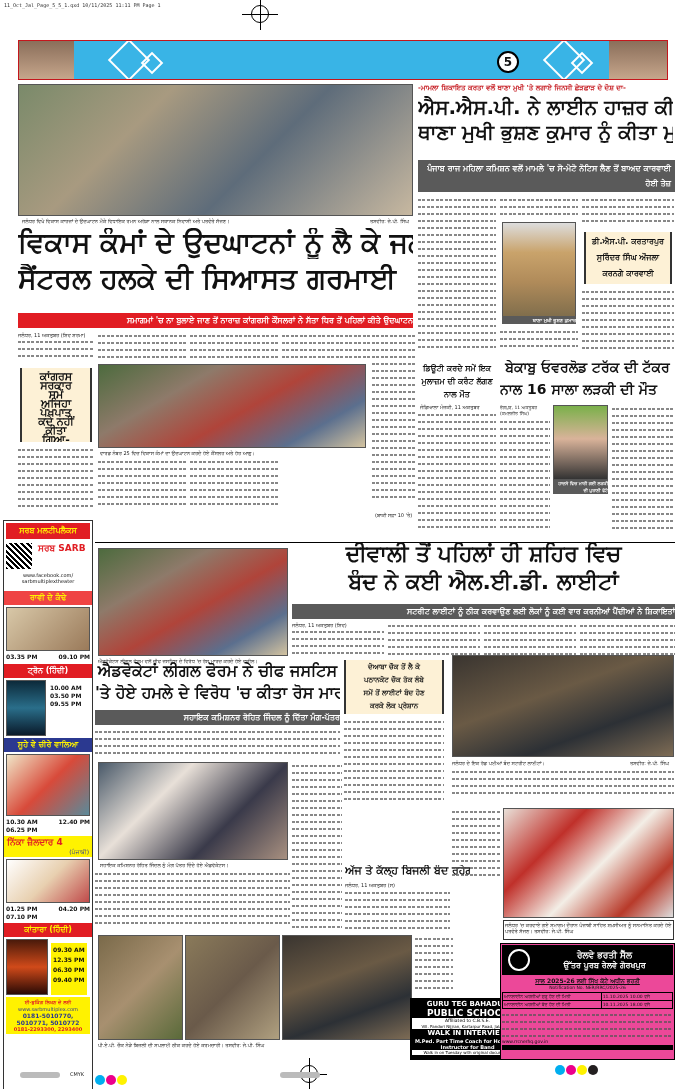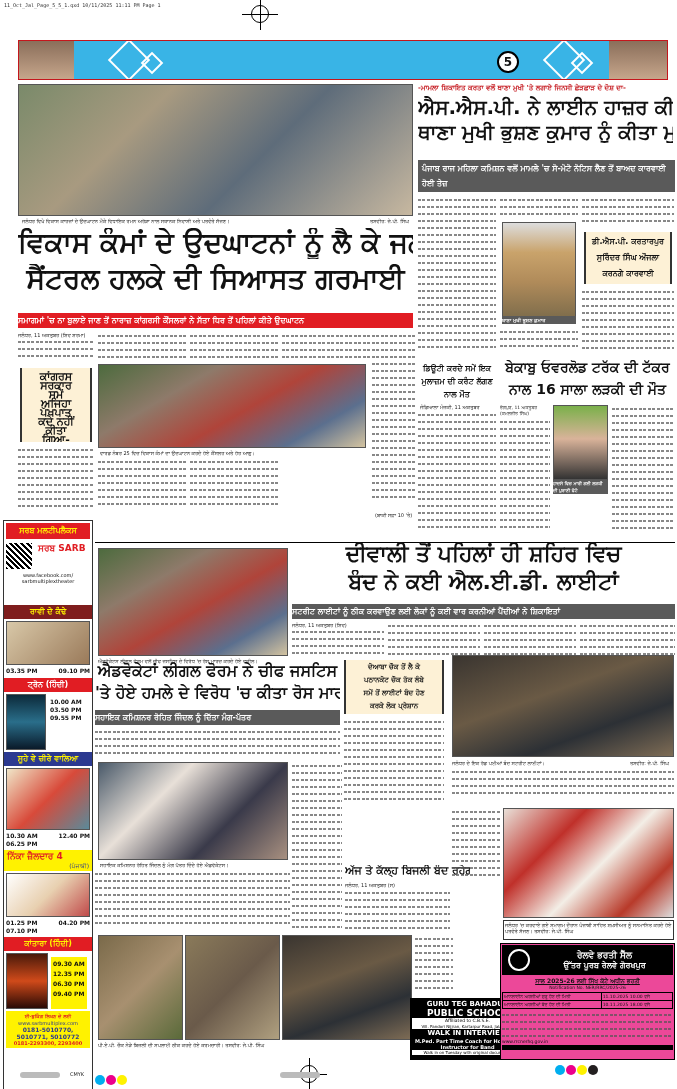--- a/index.html
+++ b/index.html
@@ -27,21 +27,21 @@
 .photo.girl{background:linear-gradient(180deg,#7ab04a 0%,#d9b39a 45%,#333 100%)}
 .photo.award{background:linear-gradient(135deg,#e8e0d8 0%,#c0302a 30%,#f3eee6 55%,#b83a2a 80%,#ddd 100%)}
 .photo.film1{background:linear-gradient(135deg,#d8c8a8,#9a7a5a)}
 .photo.film2{background:linear-gradient(180deg,#0c2a3a,#2a6e8a,#0a1a2a)}
 .photo.film3{background:linear-gradient(135deg,#f0e6c8,#d84a3a,#5a8a9a)}
 .photo.film4{background:linear-gradient(135deg,#fff,#e8d0b0,#c04a4a)}
 .photo.film5{background:linear-gradient(180deg,#4a1a0a,#d04a1a,#2a0a05)}
 .cap{font-size:5px;color:#222;line-height:6px;white-space:nowrap;overflow:hidden}
 .kicker{font-size:9px;color:#c4161c;font-weight:bold;white-space:nowrap}
 .h1{font-weight:bold;color:#111;line-height:1.1;white-space:nowrap;overflow:hidden}
-.bar{color:#fff;font-weight:bold;white-space:nowrap;overflow:hidden;text-align:left}
+.bar{color:#fff;font-weight:bold;white-space:nowrap;overflow:hidden;text-align:right}
 .bar.red{background:#e11d23}
 .bar.gray{background:#5a5a5a}
 .body{font-size:4.6px;line-height:7px;color:#333;overflow:hidden;text-align:justify}
 .body span{display:block;height:7px;background:repeating-linear-gradient(90deg,#555 0 3px,transparent 3px 4px,#555 4px 7px,transparent 7px 9px);background-size:100% 2px;background-repeat:no-repeat;background-position:0 3px;opacity:.7}
 .quote{background:#fdf1d6;border-left:2px solid #333;border-right:2px solid #333;text-align:center;color:#111;font-weight:bold;overflow:hidden}
 .rule{background:#000}
 .cine{left:3px;width:90px;border:1px solid #333;background:#fff}
 .cine .title{font-size:8px;font-weight:bold;text-align:center;color:#fff;padding:2px 0;white-space:nowrap;overflow:hidden}
 .cine .time{font-size:6px;font-weight:bold;color:#111;line-height:8px}
 .box{border:1px solid #000}
@@ -62,21 +62,21 @@
   <div class="diam" style="left:555px;top:14px;width:16px;height:16px"></div>
   <div class="bldg" style="left:590px;width:60px"></div>
   <div class="pgno">5</div>
 </div>
 
 <div class="abs photo" style="left:18px;top:84px;width:395px;height:132px"></div>
 <div class="abs cap" style="left:22px;top:218px;width:320px">ਜਲੰਧਰ ਵਿਖੇ ਵਿਕਾਸ ਕਾਰਜਾਂ ਦੇ ਉਦਘਾਟਨ ਮੌਕੇ ਵਿਧਾਇਕ ਰਮਨ ਅਰੋੜਾ ਨਾਲ ਸਥਾਨਕ ਨਿਵਾਸੀ ਅਤੇ ਪਤਵੰਤੇ ਸੱਜਣ।</div>
 <div class="abs cap" style="left:370px;top:218px;width:45px">ਤਸਵੀਰ: ਜੇ.ਪੀ. ਸਿੰਘ</div>
 
 <div class="abs h1" style="left:18px;top:228px;width:395px;font-size:28px;text-align:center">ਵਿਕਾਸ ਕੰਮਾਂ ਦੇ ਉਦਘਾਟਨਾਂ ਨੂੰ ਲੈ ਕੇ ਜਲੰਧਰ</div>
-<div class="abs h1" style="left:18px;top:264px;width:395px;font-size:28px;text-align:center">ਸੈਂਟਰਲ ਹਲਕੇ ਦੀ ਸਿਆਸਤ ਗਰਮਾਈ</div>
+<div class="abs h1" style="left:18px;top:264px;width:395px;font-size:28px;">ਸੈਂਟਰਲ ਹਲਕੇ ਦੀ ਸਿਆਸਤ ਗਰਮਾਈ</div>
 <div class="abs bar red" style="left:18px;top:313px;width:395px;height:15px;font-size:8px;line-height:15px">ਸਮਾਗਮਾਂ 'ਚ ਨਾ ਬੁਲਾਏ ਜਾਣ ਤੋਂ ਨਾਰਾਜ਼ ਕਾਂਗਰਸੀ ਕੌਂਸਲਰਾਂ ਨੇ ਸੱਤਾ ਧਿਰ ਤੋਂ ਪਹਿਲਾਂ ਕੀਤੇ ਉਦਘਾਟਨ</div>
 
 <div class="abs body" style="left:18px;top:332px;width:75px;height:33px">
   <div class="cap">ਜਲੰਧਰ, 11 ਅਕਤੂਬਰ (ਸ਼ਿਵ ਸ਼ਰਮਾ)</div>
   <span></span>
     <span></span>
     <span></span>
 </div>
 <div class="abs quote" style="left:20px;top:368px;width:72px;height:74px;font-size:11px;line-height:9px;padding:4px 16px">ਕਾਂਗਰਸ ਸਰਕਾਰ ਸਮੇਂ ਅਜਿਹਾ ਪੱਖਪਾਤ ਕਦੇ ਨਹੀਂ ਕੀਤਾ ਗਿਆ-ਬੇਰੀ</div>
 <div class="abs body" style="left:18px;top:446px;width:75px;height:62px">
@@ -231,21 +231,21 @@
     <span></span>
     <span></span>
     <span></span>
     <span></span>
     <span></span>
     <span></span>
     <span></span>
 </div>
 
 <div class="abs h1" style="left:500px;top:360px;width:175px;font-size:14px;text-align:center">ਬੇਕਾਬੂ ਓਵਰਲੋਡ ਟਰੱਕ ਦੀ ਟੱਕਰ</div>
-<div class="abs h1" style="left:500px;top:382px;width:175px;font-size:14px;text-align:center">ਨਾਲ 16 ਸਾਲਾ ਲੜਕੀ ਦੀ ਮੌਤ</div>
+<div class="abs h1" style="left:500px;top:382px;width:175px;font-size:14px;">ਨਾਲ 16 ਸਾਲਾ ਲੜਕੀ ਦੀ ਮੌਤ</div>
 <div class="abs cap" style="left:500px;top:405px;width:50px;font-size:4.5px;white-space:normal">ਭੋਗਪੁਰ, 11 ਅਕਤੂਬਰ (ਕਮਲਜੀਤ ਸਿੰਘ)</div>
 <div class="abs body" style="left:500px;top:418px;width:50px;height:115px">
   <span></span>
     <span></span>
     <span></span>
     <span></span>
     <span></span>
     <span></span>
     <span></span>
     <span></span>
@@ -284,21 +284,21 @@
 <div class="abs rule" style="left:95px;top:542px;width:580px;height:1px"></div>
 
 <div class="abs cine" style="top:520px;height:663px">
   <div style="background:#e11d23;margin:2px;height:16px;font-size:8px;color:#fff200;font-weight:bold;text-align:center;line-height:16px">ਸਰਬ ਮਲਟੀਪਲੈਕਸ</div>
   <div style="height:30px;position:relative;margin:0 2px">
     <div style="position:absolute;left:0;top:2px;width:26px;height:26px;background:repeating-linear-gradient(45deg,#000 0 2px,#fff 2px 4px)"></div>
     <div style="position:absolute;left:32px;top:2px;font-size:9px;font-weight:bold;color:#e11d23;white-space:nowrap">ਸਰਬ SARB</div>
   </div>
   <div style="font-size:5px;text-align:center;line-height:6px;padding:1px">www.facebook.com/ sarbmultiplextheater</div>
 
-  <div class="title" style="background:#7f1d1d;color:#fff200;margin-top:20px">ਰਾਵੀ ਦੇ ਕੰਢੇ</div>
+  <div class="title" style="background:#ef4444;color:#fff200;margin-top:6px">ਰਾਵੀ ਦੇ ਕੰਢੇ</div>
   <div class="photo film1" style="height:44px;margin:2px"></div>
   <div style="display:flex;justify-content:space-between;padding:0 2px">
     <span class="time">03.35 PM</span>
     <span class="time">09.10 PM</span>
   </div>
 
   <div class="title" style="background:#e11d23;margin-top:3px">ਟ੍ਰੋਨ (ਹਿੰਦੀ)</div>
   <div style="display:flex;padding:2px">
     <div class="photo film2" style="width:40px;height:56px"></div>
     <div style="padding-left:4px;padding-top:4px">

